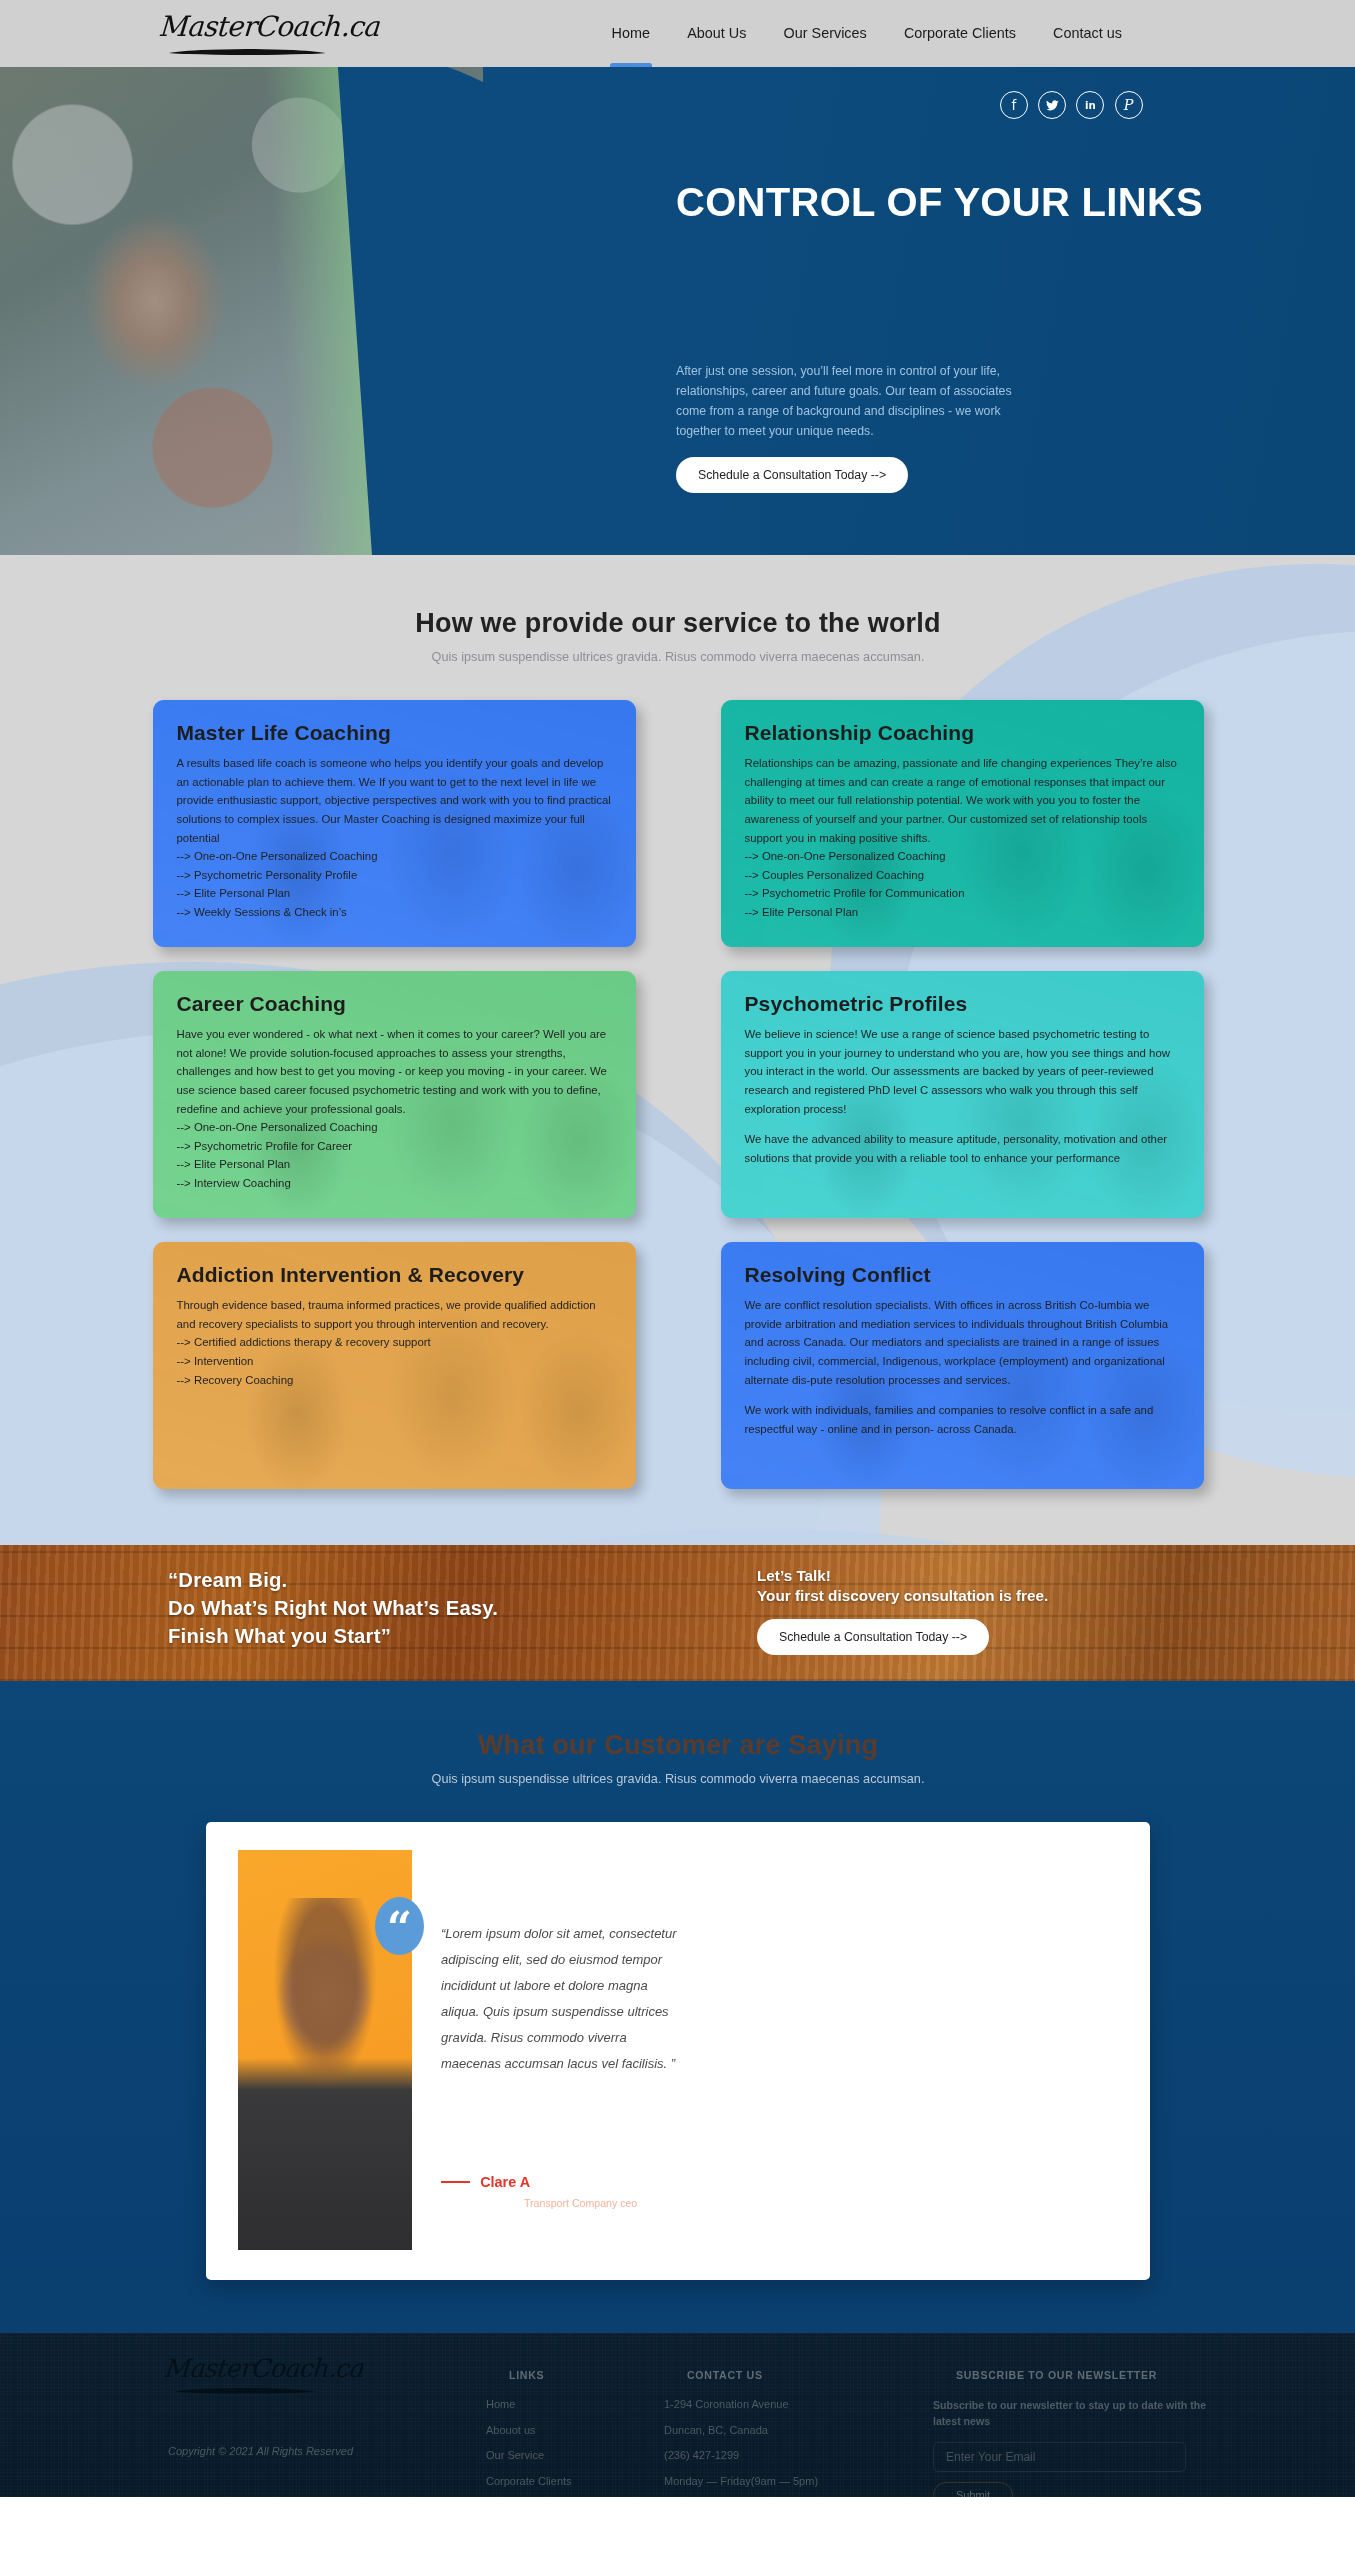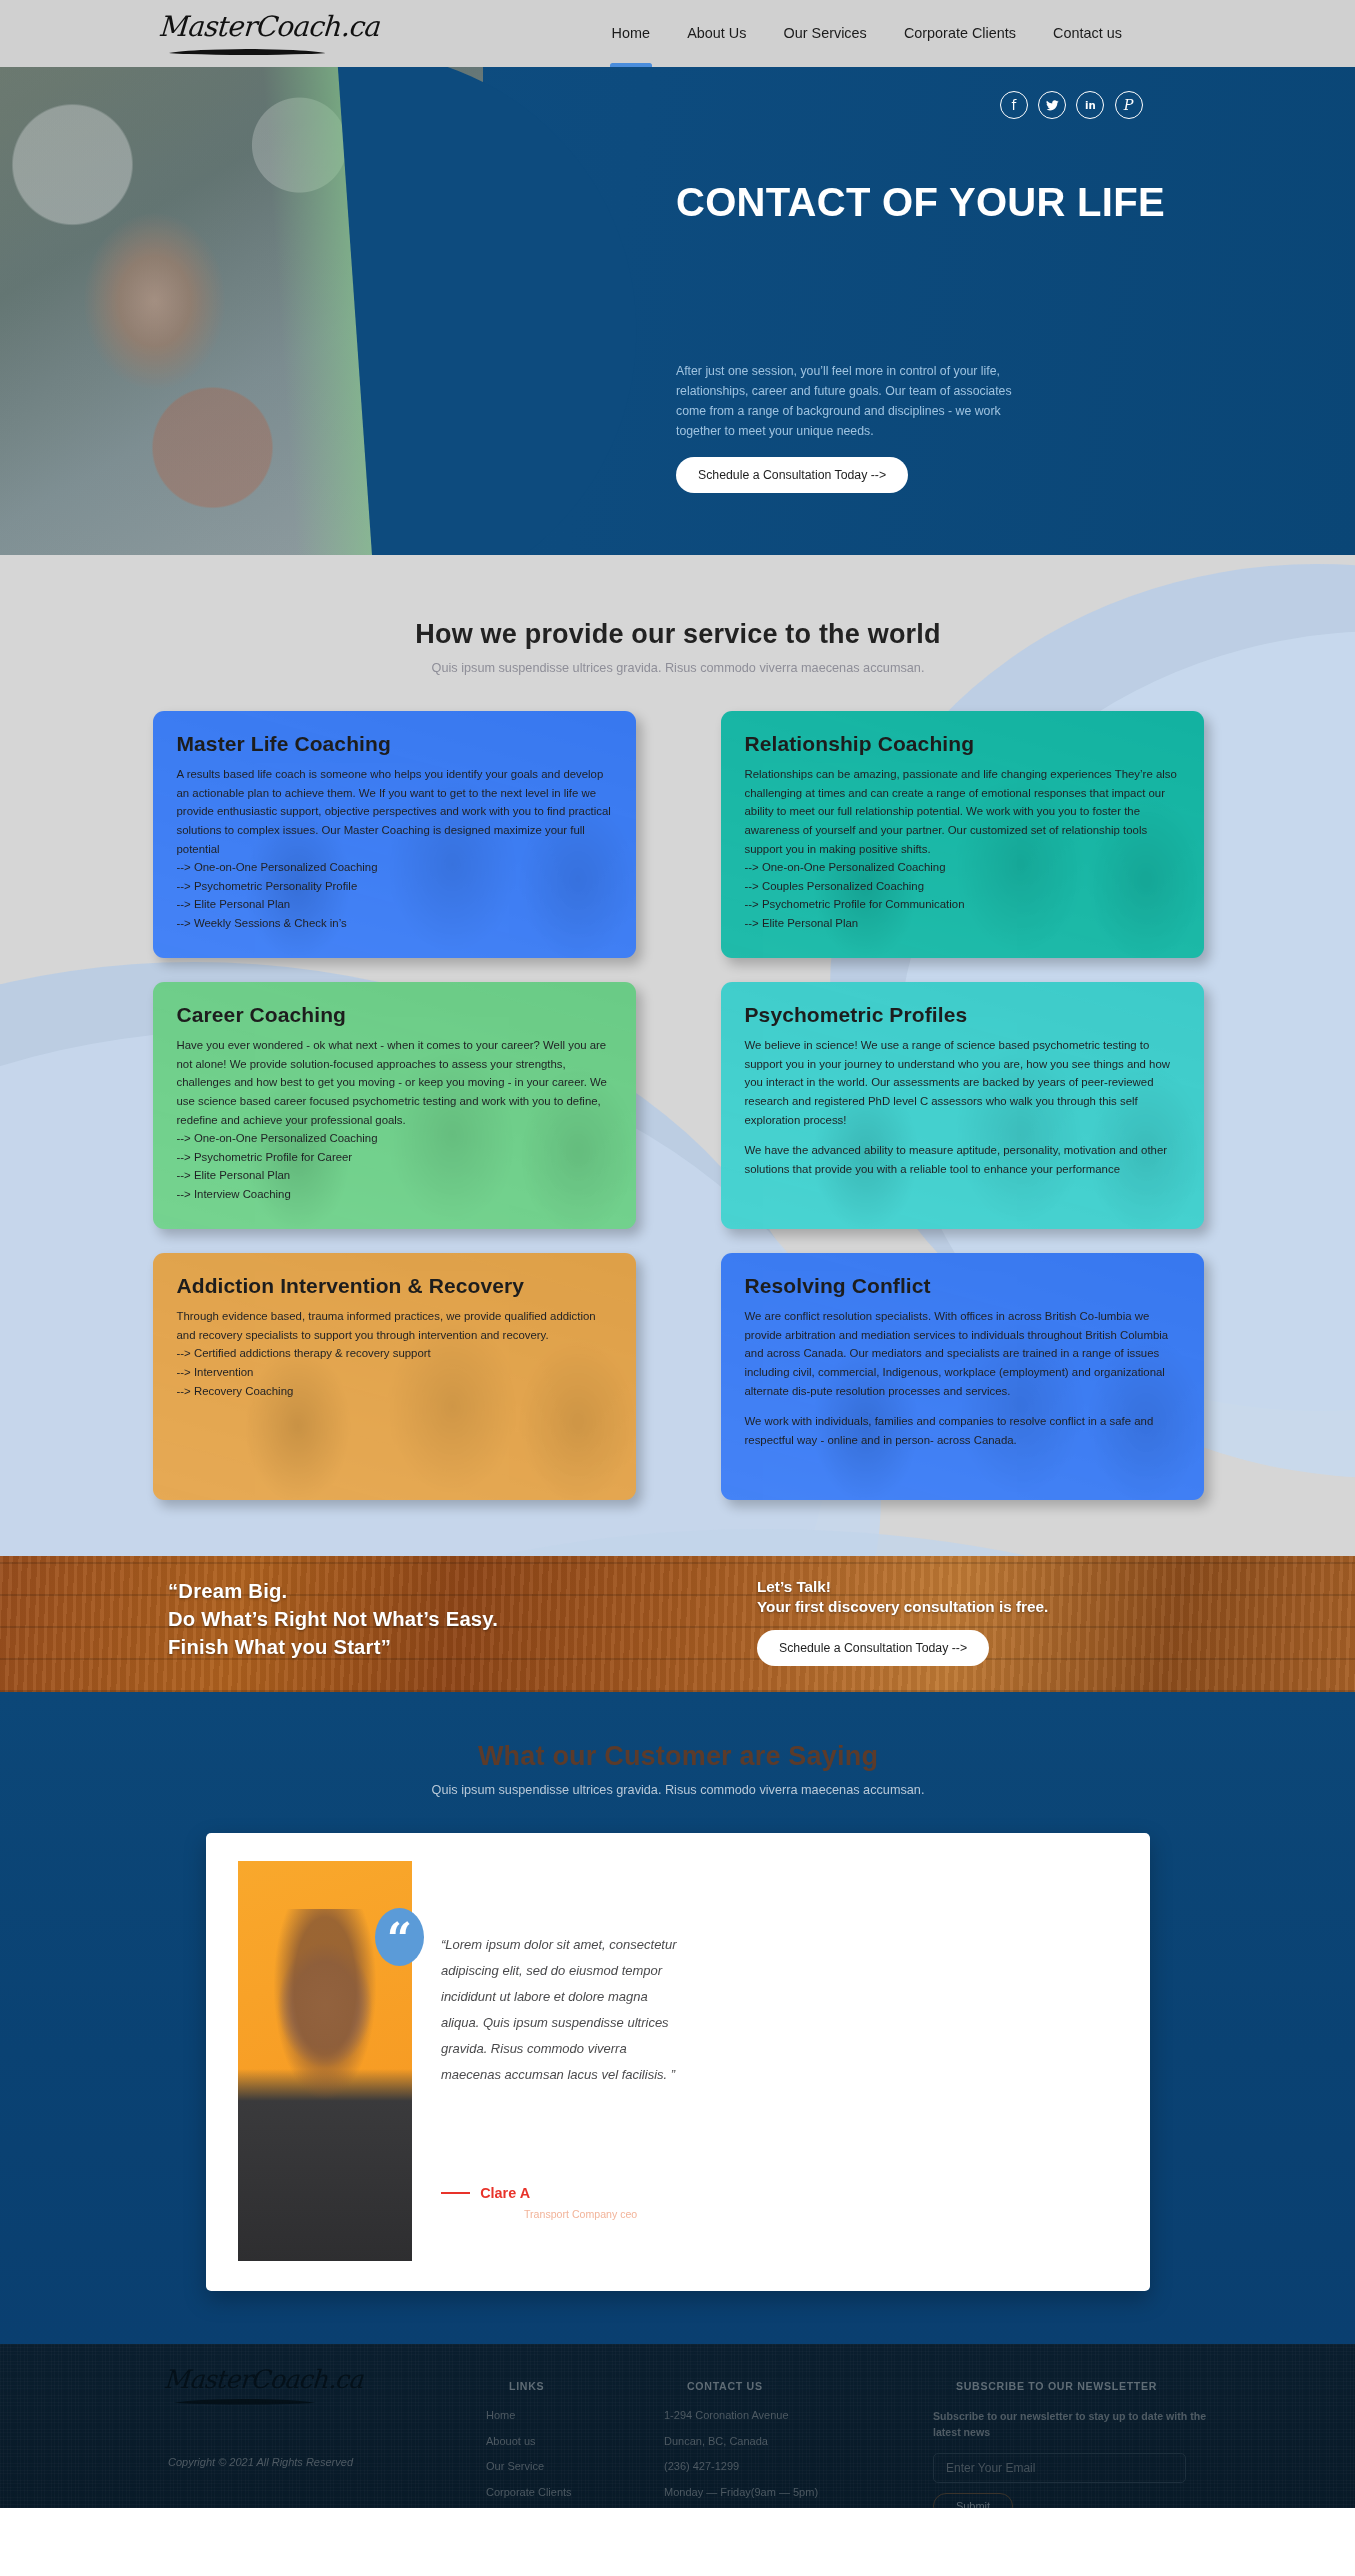--- a/index.html
+++ b/index.html
@@ -98,21 +98,21 @@
   
   .services { position: relative; background: #d6d6d6; padding: 53px 0 56px; overflow: hidden; }
   .wave {
     position: absolute; border-radius: 50%; pointer-events: none;
   }
   .w1 { left: -441px; top: 407px; width: 1271px; height: 932px; background: #b7cbe4; opacity: .85; }
   .w2 { left: -390px; top: 475px; width: 1271px; height: 932px; background: #c6d7ec; opacity: .9; }
   .w3 { left: 830px; top: 8.5px; width: 974px; height: 847px; background: #b9cde6; opacity: .85; }
   .w4 { left: 898px; top: 76px; width: 974px; height: 847px; background: #c8d9ed; opacity: .9; }
   .w5 { left: 127px; top: 974px; width: 1271px; height: 593px; background: #c2d4ea; opacity: .8; }
-  .svc-inner { position: relative; z-index: 3; margin-top: 11px; }
+  .svc-inner { position: relative; z-index: 3; }
   .sec-title {
     text-align: center; font-size: 27px; font-weight: bold; color: #222;
     letter-spacing: 0.2px;
   }
   .sec-sub { text-align: center; font-size: 12.7px; color: #8e8e98; margin-top: 11px; }
   .cards {
     margin: 36px auto 0; width: 1051px;
     display: grid; grid-template-columns: 1fr 1fr; gap: 24px 85px;
   }
   .card {
@@ -273,21 +273,21 @@
         <div class="social-ic">
           <svg width="12.7" height="11" viewBox="0 0 24 20" fill="#fff">
               <path d="M24 2.4a9.6 9.6 0 01-2.8.8A4.9 4.9 0 0023.3.4a9.7 9.7 0 01-3.1 1.2A4.9 4.9 0 0011.8 6 13.9 13.9 0 011.7.9a4.9 4.9 0 001.5 6.5A4.8 4.8 0 011 6.8v.1a4.9 4.9 0 003.9 4.8 4.9 4.9 0 01-2.2.1 4.9 4.9 0 004.6 3.4A9.9 9.9 0 010 17.3 13.9 13.9 0 007.5 19.5c9.1 0 14-7.5 14-14v-.6A10 10 0 0024 2.4z"></path>
             </svg>
         </div>
         <div class="social-ic" style="font-size:10.2px;font-weight:bold;">in</div>
         <div class="social-ic" style="font-family:'DejaVu Serif',serif;font-style:italic;font-size:14.4px;">P</div>
       </div>
 
       <div class="hero-title">
-        <div>CONTACT OF YOUR LIFE</div>
+        <div>CONTROL OF YOUR LINKS</div>
       </div>
 
       <div class="hero-sub">After just one session, you’ll feel more in control of your life, relationships, career and future goals. Our team of associates come from a range of background and disciplines - we work together to meet your unique needs.</div>
 
       <div class="hero-cta">
         <button class="btn-pill">Schedule a Consultation Today  --&gt;</button>
       </div>
     </div>
   </div>
 

